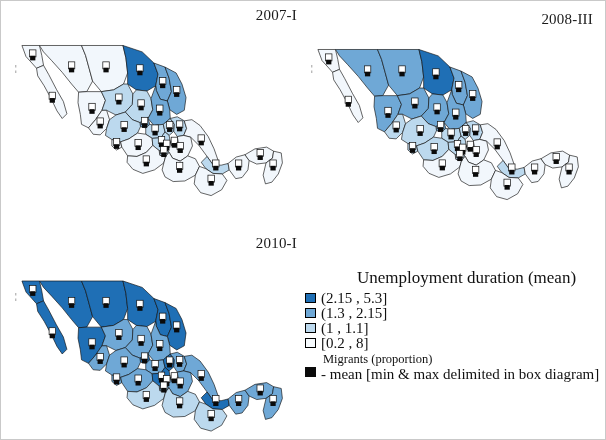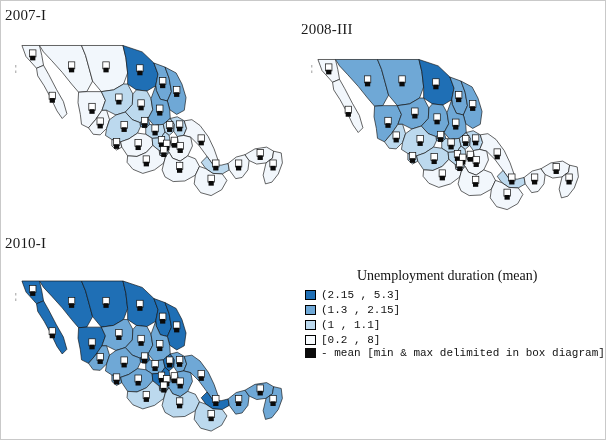--- a/index.html
+++ b/index.html
@@ -11,55 +11,55 @@
   }
   #frame{
     position:absolute;inset:0;
     border:1px solid #c9c9c9;
     box-sizing:border-box;
     background:#ffffff;
   }
   .panel{position:absolute;}
   .panel-title{
     position:absolute;top:0;left:0;width:100%;
-    text-align:left;
+    text-align:right;
     font-size:15px;
     letter-spacing:.2px;
     color:#1a1a1a;
     font-family:"Liberation Serif","DejaVu Serif",serif;
   }
   .map-wrap{position:absolute;left:0;top:0;width:100%;height:100%;}
   svg{display:block;overflow:visible;}
 
   
   #legend{
     position:absolute;
     left:300px;top:268px;width:300px;height:120px;
     font-size:12.5px;
     line-height:1.0;
   }
   #legend .leg-title{
-    font-size:14px;
+    font-size:17px;
     margin:0 0 5px 56px;
     white-space:nowrap;
   }
   .leg-row{
     display:flex;align-items:center;
     height:14px;margin:0 0 1px 0;
     white-space:nowrap;
   }
   .leg-swatch{
     width:11px;height:10px;
     border:1px solid #000;
     margin-right:5px;
     margin-left:4px;
     flex:0 0 auto;
     box-sizing:border-box;
   }
-  .leg-label{font-size:11px;font-family:Liberation Mono, monospace;}
+  .leg-label{font-size:15px;}
   .leg-sub{
     margin:3px 0 1px 22px;
     font-size:12.5px;white-space:nowrap;
   }
   .leg-row-mig{
     display:flex;align-items:flex-start;height:14px;margin-left:0;
     white-space:nowrap;
   }
   .mig-swatch{
     width:11px;height:10px;background:#0a0a0a;
@@ -241,21 +241,21 @@
             <rect x="865" y="394" width="18" height="16" fill="#0a0a0a"></rect>
           </g>
           <g>
             <rect x="907" y="410" width="22" height="24" fill="#ffffff" stroke="#101010" stroke-width="2.4"></rect>
             <rect x="909" y="430" width="18" height="16" fill="#0a0a0a"></rect>
           </g>
         </svg>
       </div>
   </div>
 
-  <div class="panel" id="p2" style="left:300px;top:20px;width:292px;height:208px;">
+  <div class="panel" id="p2" style="left:300px;top:10px;width:292px;height:208px;">
     <div class="panel-title">2008-III</div>
     <div class="map-wrap" style="top: 20px;">
         <svg width="292" height="190" viewBox="0 0 1000 560" preserveAspectRatio="xMidYMid meet">
           <defs>
             <pattern id="dith1" width="3" height="3" patternUnits="userSpaceOnUse">
               <rect width="3" height="3" fill="#ffffff"></rect>
               <rect width="1" height="1" x="0" y="0" fill="#cfe0ef"></rect>
             </pattern>
           </defs>
           <path d="M 58,18 L 118,18 L 126,52 L 132,86 L 108,96 L 92,78 L 72,56 Z" fill="#f2f7fc" stroke="#101010" stroke-width="2.2" stroke-linejoin="round"></path>
@@ -612,20 +612,21 @@
     <div class="leg-row">
       <span class="leg-swatch" style="background:#bcd9ee"></span>
       <span class="leg-label">(1 , 1.1]</span>
     </div>
 
     <div class="leg-row">
       <span class="leg-swatch" style="background:#f7fbfe"></span>
       <span class="leg-label">[0.2 , 8]</span>
     </div>
 
+    <div class="leg-sub">Migrants (proportion)</div>
 
     <div class="leg-row-mig">
       <span class="mig-swatch"></span>
       <span class="leg-label">- mean [min &amp; max delimited in box diagram]</span>
     </div>
   </div>
 
 <div class="tick" style="left: 14px; top: 62px;">¦</div>
     <div class="tick" style="left: 14px; top: 290px;">¦</div>
     <div class="tick" style="left: 310px; top: 62px;">¦</div>

